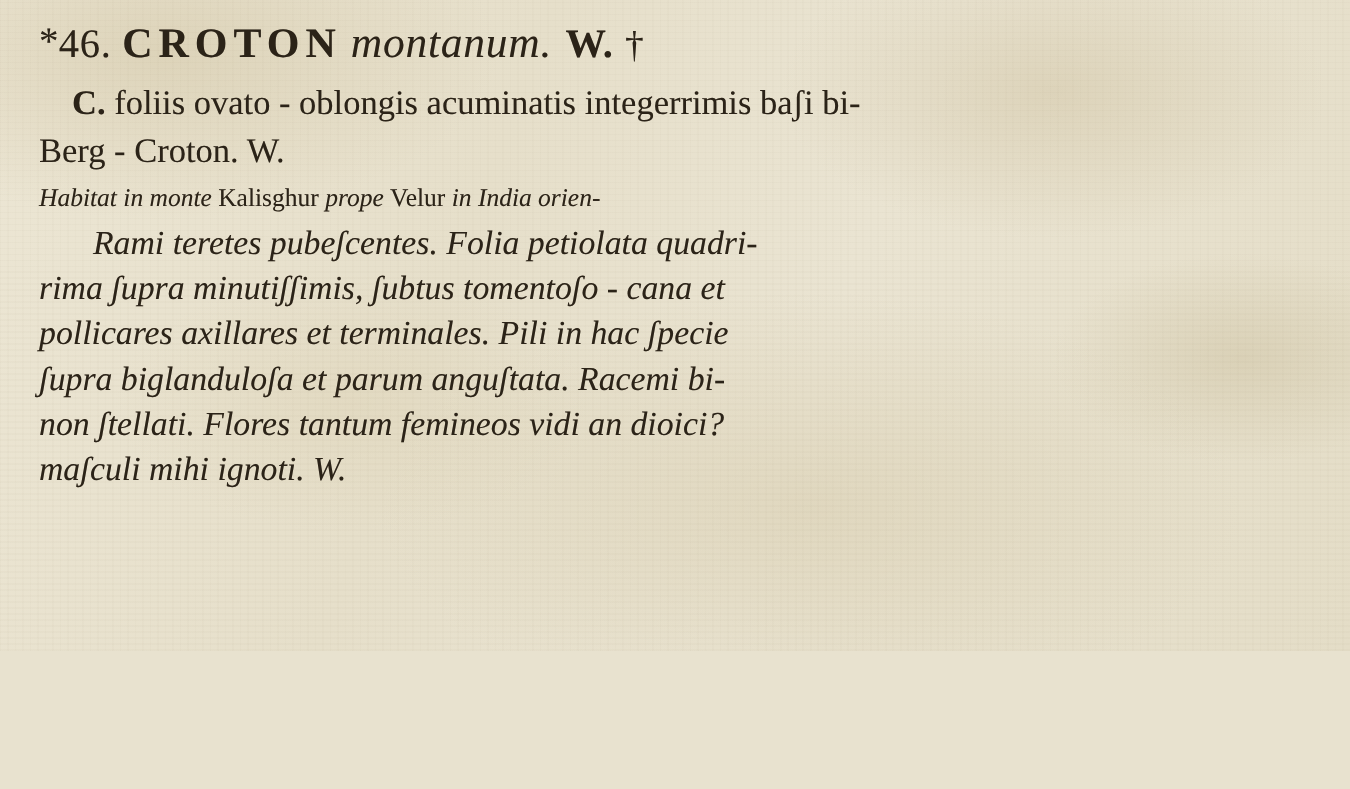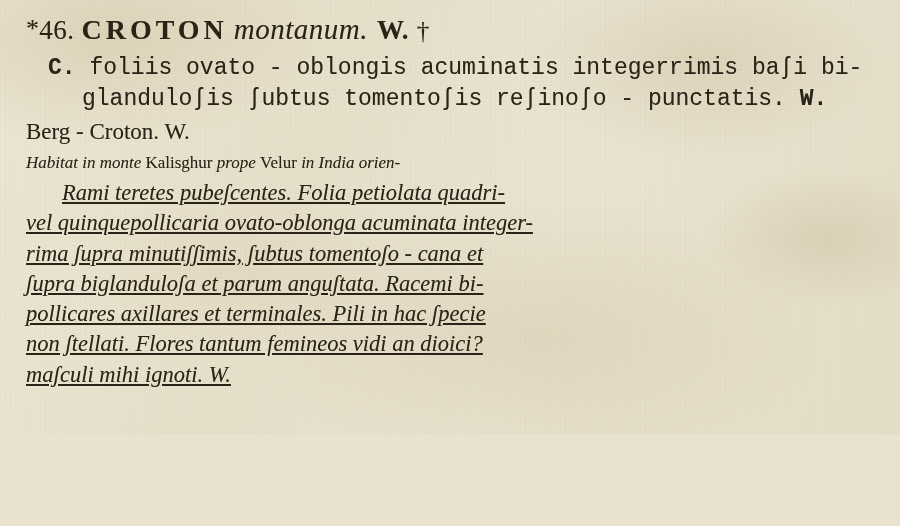--- a/index.html
+++ b/index.html
@@ -103,21 +103,20 @@
   
   .para {
     font-size: 23px;
     line-height: 1.36;
     margin: 0 0 1px 0;
     text-align: left;
   }
   .diag {
     padding-left: 22px;
     text-indent: 0;
-    font-family: Liberation Mono, monospace;
   }
   .diag .l1 { display: block; }
   .diag .l2 { display: block; padding-left: 34px; }
   .bold { font-weight: 700; }
   .rom  { font-style: normal; }
 
   .vern {
     font-weight: 400;
     font-size: 23px;
     line-height: 1.3;
@@ -132,54 +131,52 @@
   }
   .habitat .l2 { display: block; padding-left: 34px; }
 
   .descr {
     font-size: 22.5px;
     line-height: 1.345;
     margin: 4px 0 0 0;
   }
   .descr .line { display: block; white-space: nowrap; }
   .descr .line.first { text-indent: 36px; }
-  .descr .it { font-style: italic; text-decoration: underline; }
+  .descr .it { font-style: italic; }
 
   
   .content { text-shadow: 0 0 0.4px rgba(60,48,30,0.30); }
 </style>
 </head>
 <body>
 
 <div id="page">
   <div class="content">
 
     <div class="heading">
       <span class="asterisk">*</span><span class="num">46.</span><span class="genus">CROTON</span><span class="species">montanum.</span><span class="auth">W.</span><span class="dagger">†</span>
     </div>
 
     <div class="para diag">
       <span class="l1"><span class="bold">C.</span> <span>foliis ovato - oblongis acuminatis integerrimis baʃi bi-</span></span>
-      <span class="l2"><span>glanduloʃis ʃubtus tomentoʃis reʃinoʃo - punctatis.</span> <span class="bold">W.</span></span>
     </div>
 
     <div class="vern">Berg - Croton.  W.</div>
 
     <div class="habitat">
       <span>Habitat in monte</span>
       <span class="rom">Kalisghur</span>
       <span>prope</span>
       <span class="rom">Velur</span>
       <span>in India orien-</span>
     </div>
 
     <div class="descr">
       <span class="line first it">Rami teretes pubeʃcentes.  Folia petiolata quadri-</span>
-      <span class="line it">vel quinquepollicaria ovato-oblonga acuminata integer-</span>
       <span class="line it">rima ʃupra minutiʃʃimis, ʃubtus tomentoʃo - cana et</span>
+      <span class="line it">pollicares axillares et terminales.  Pili in hac ʃpecie</span>
       <span class="line it">ʃupra biglanduloʃa et parum anguʃtata.  Racemi bi-</span>
-      <span class="line it">pollicares axillares et terminales.  Pili in hac ʃpecie</span>
       <span class="line it">non ʃtellati.  Flores tantum femineos vidi an dioici?</span>
       <span class="line it">maʃculi mihi ignoti.  W.</span>
     </div>
 
   </div>
 </div>
 
 </body></html>

